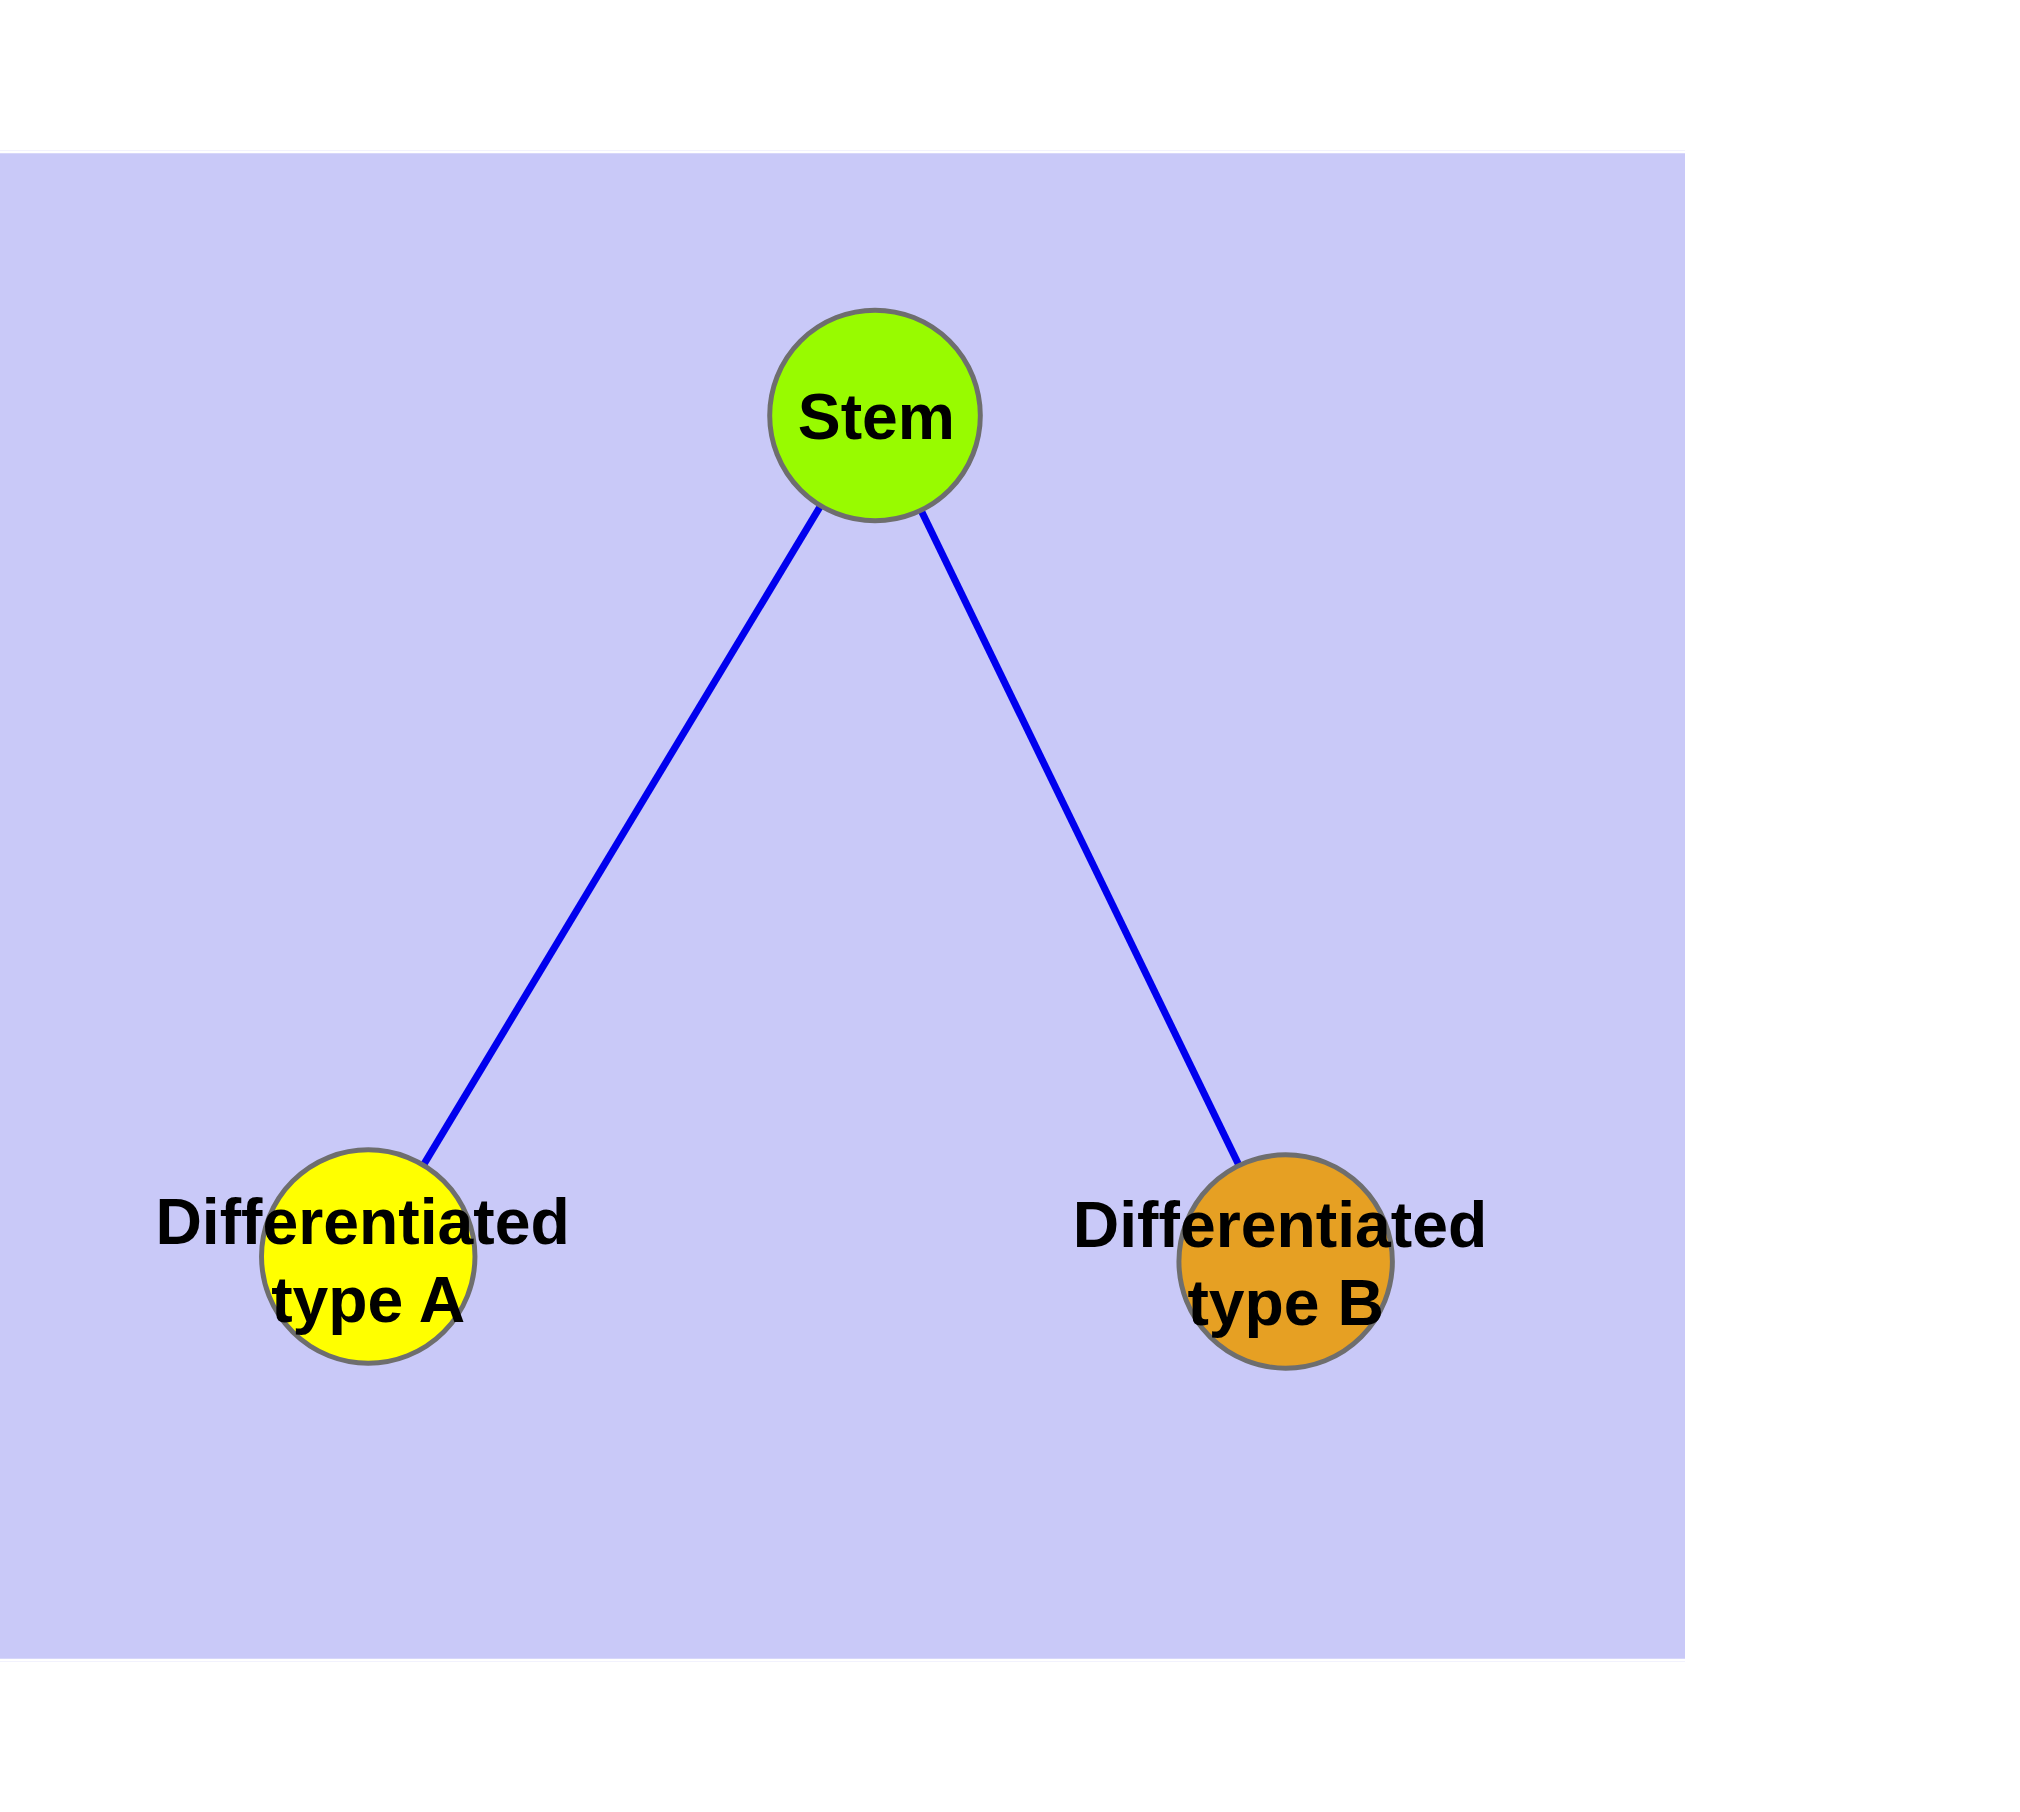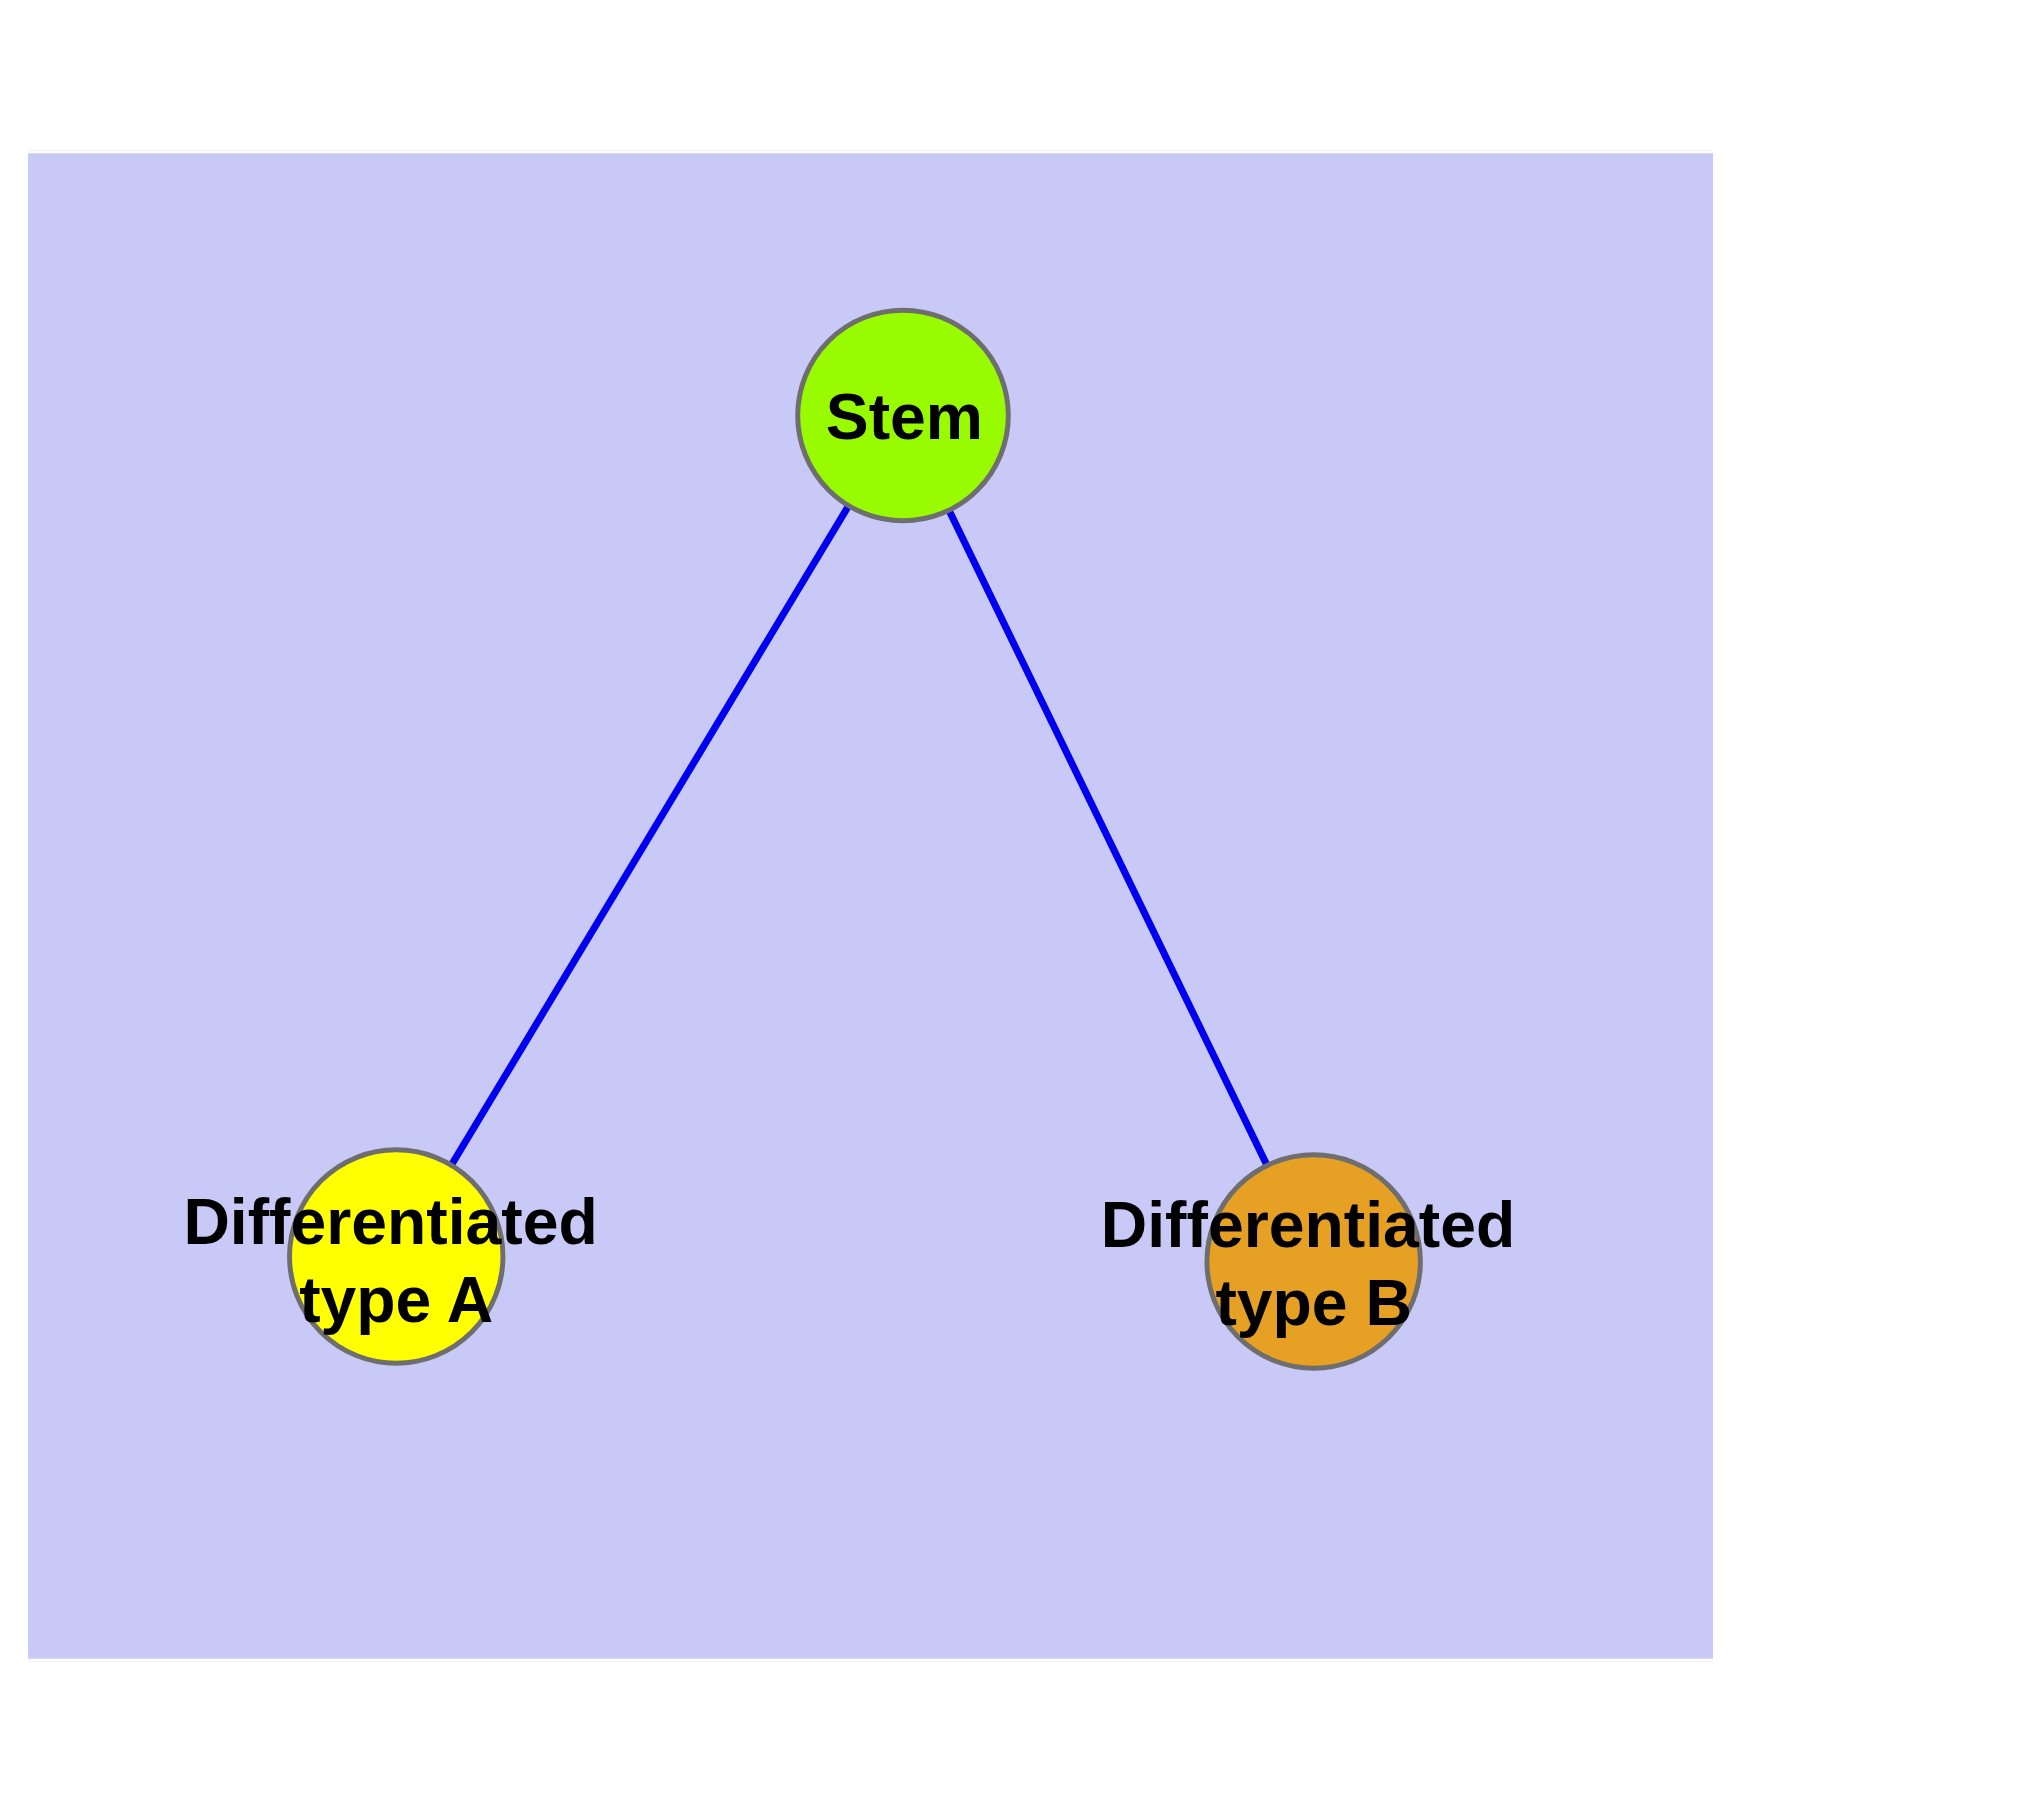--- a/index.html
+++ b/index.html
@@ -5,21 +5,20 @@
   html, body {
     margin: 0;
     padding: 0;
     background: #ffffff;
   }
   .canvas-wrap {
     width: 1685px;
     height: 1812px;
     position: relative;
     font-family: "Liberation Sans", sans-serif;
-    padding-left: 28px;
   }
   svg.graph-canvas {
     display: block;
     width: 100%;
     height: 100%;
   }
   .edge {
     stroke-width: 10;
     fill: none;
     stroke-linecap: butt;

